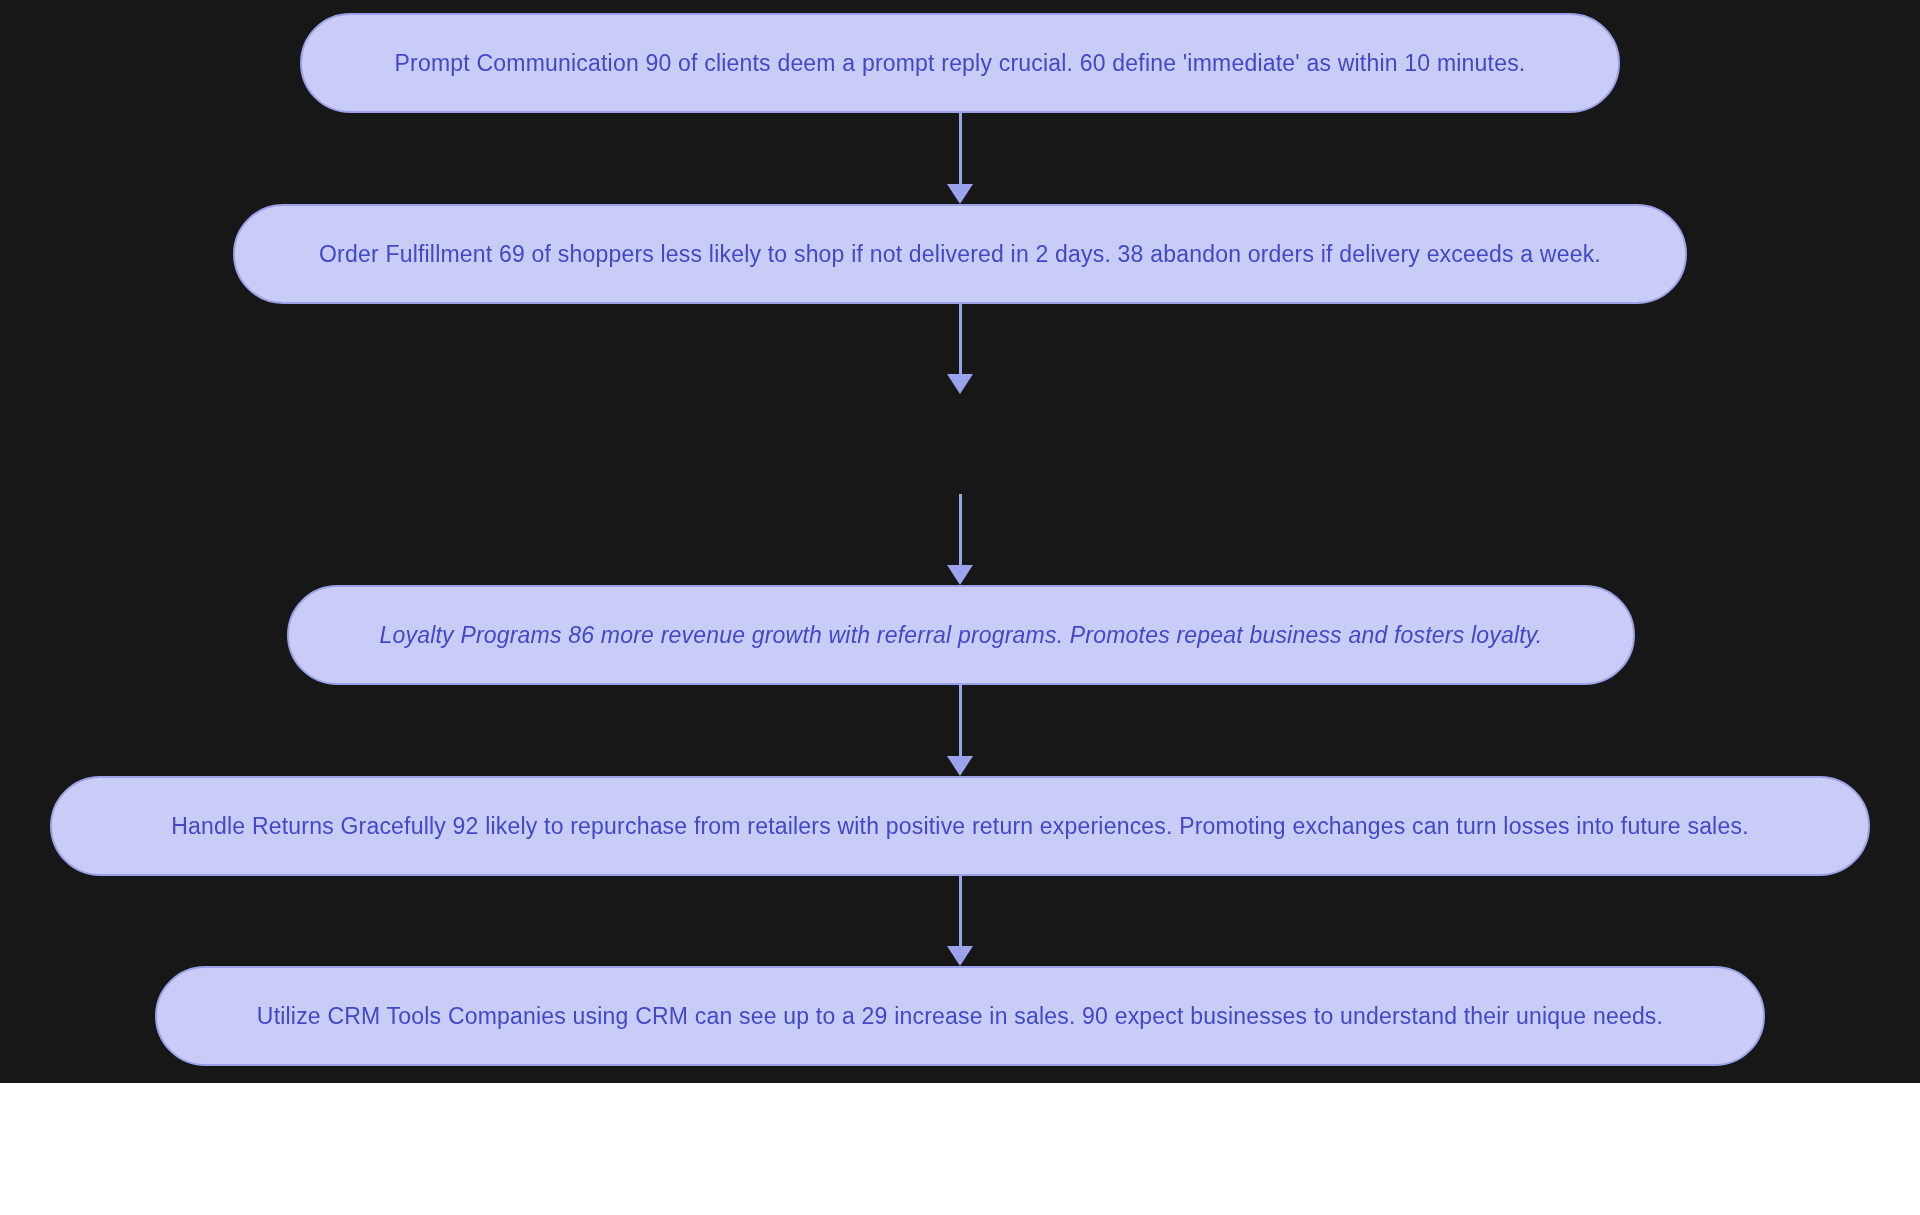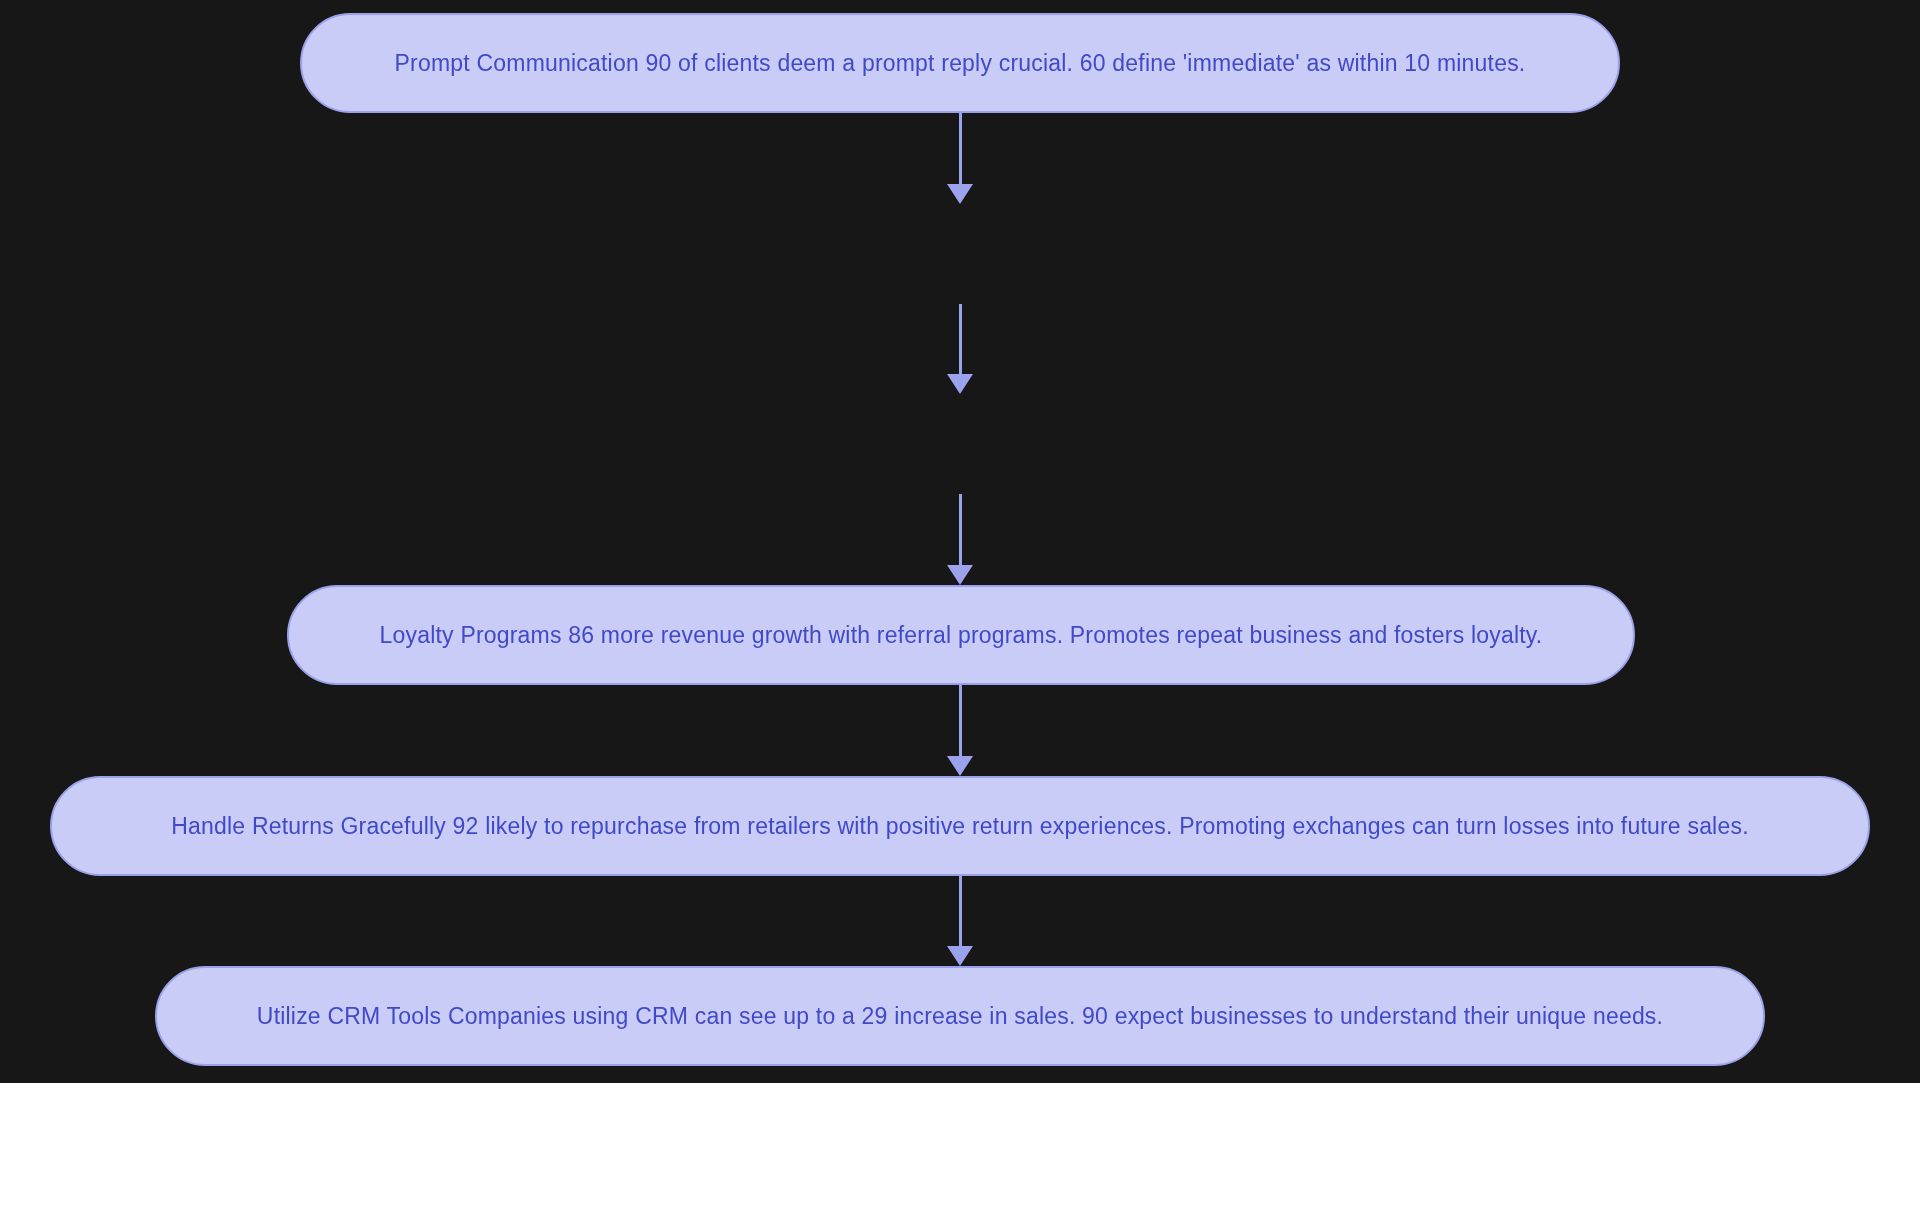--- a/index.html
+++ b/index.html
@@ -37,21 +37,21 @@
     white-space: nowrap;
   }
   .flow-node .node-label {
     color: #4149c8;
     font-size: 23px;
     letter-spacing: 0.2px;
   }
   .node-1 { left: 300px; top: 13px;  width: 1320px; }
   .node-2 { left: 233px; top: 204px; width: 1454px; }
   .node-3 { left: 219px; top: 394px; width: 1486px; }
-  .node-4 { left: 287px; top: 585px; width: 1348px; }
+  .node-4 { left: 287px; top: 585px; width: 1348px; font-style: italic; }
   .node-5 { left: 50px;  top: 776px; width: 1820px; }
   .node-6 { left: 155px; top: 966px; width: 1610px; }
 
   .flow-arrow {
     position: absolute;
     left: 947px;
     width: 26px;
   }
   .arrow-1 { top: 113px; height: 91px; }
   .arrow-2 { top: 304px; height: 90px; }
@@ -95,20 +95,23 @@
 
     <div class="flow-node node-1">
       <span class="node-label">Prompt Communication 90 of clients deem a prompt reply crucial. 60 define 'immediate' as within 10 minutes.</span>
     </div>
 
     <div class="flow-arrow arrow-1">
       <div class="arrow-line"></div>
       <div class="arrow-head"></div>
     </div>
 
+    <div class="flow-node node-2">
+      <span class="node-label">Order Fulfillment 69 of shoppers less likely to shop if not delivered in 2 days. 38 abandon orders if delivery exceeds a week.</span>
+    </div>
 
     <div class="flow-arrow arrow-2">
       <div class="arrow-line"></div>
       <div class="arrow-head"></div>
     </div>
 
 
     <div class="flow-arrow arrow-3">
       <div class="arrow-line"></div>
       <div class="arrow-head"></div>

